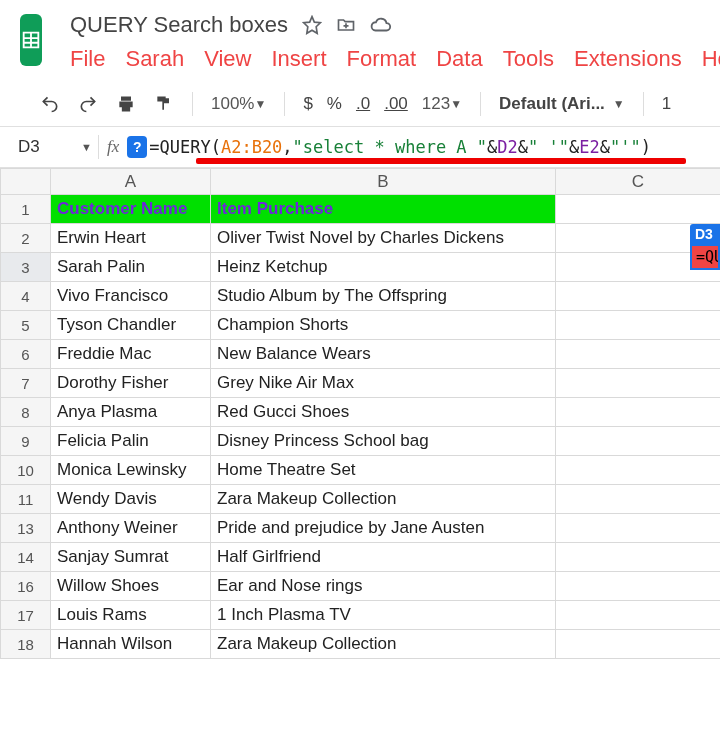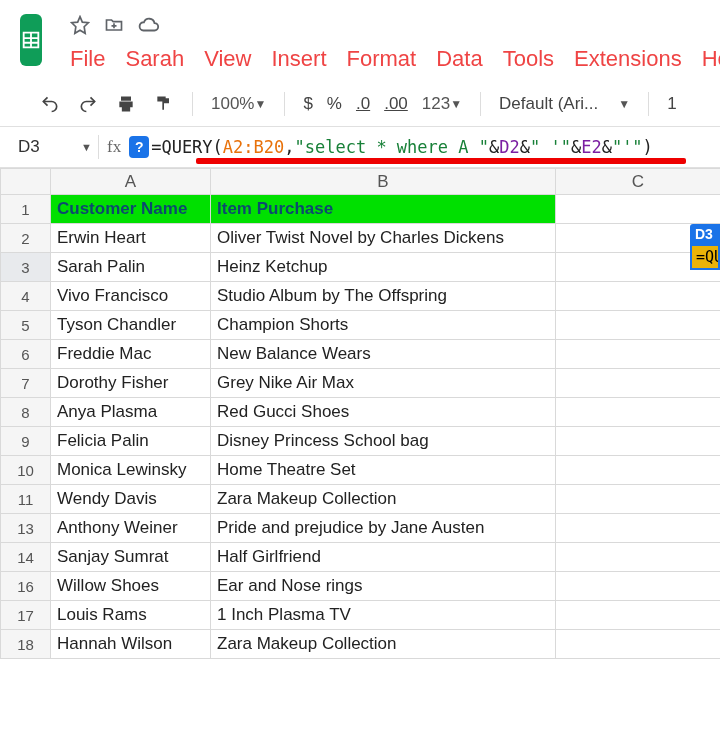--- a/index.html
+++ b/index.html
@@ -57,41 +57,42 @@
     font-size: 17px;
     color: #444;
   }
   .tb-sep {
     width: 1px; height: 24px; background: #ddd;
   }
   .tb-btn { color: #444; display:flex; align-items:center; }
   .tb-group { display:flex; align-items:center; gap:14px; }
   .zoom { display:flex; align-items:center; color:#555;}
   .chev { font-size:12px; color:#555; }
-  .fontbox { display:flex; align-items:center; gap:20px; }
+  .fontbox { display:flex; align-items:center; gap:8px;font-weight:bold; }
   
   .fbar {
     display:flex;
     align-items:center;
     padding: 6px 4px 6px 8px;
     border-top:1px solid #e0e0e0;
     border-bottom:1px solid #e0e0e0;
     position: relative;
   }
   .namebox {
     width: 90px;
     display:flex;
     align-items:center;
     justify-content: space-between;
     font-size:17px;
     color:#333;
     padding: 4px 6px 4px 10px;
   }
   .namebox .chev { font-size:11px; }
   .fx-lbl {
+    font-style: italic;
     font-family: "Times New Roman", serif;
     color:#666;
     font-size:17px;
     margin: 0 8px 0 8px;
   }
   .helpq {
     width:20px;height:22px;background:#1a73e8;color:#fff;
     border-radius:4px;display:flex;align-items:center;justify-content:center;
     font-size:14px;font-weight:bold;margin-right:2px;
   }
@@ -141,60 +142,61 @@
     background:#f5f5f5;
     color:#555;
     text-align:center !important;
     font-size:15px;
     width:50px;
   }
   .corner { background:#f0f0f0; }
   .hdr-row td.data {
     background:#00e000;
     font-weight:bold;
-    color:#0c4a6e;
+    color:#6d28d9;
   }
   .sel-rowhead { background:#e8eaed !important; }
   .colA { width:160px; }
   .colB { width:345px; }
   .colC { width:165px; }
   td.dashcolB {
     border-right:1px dashed #f0a030 !important;
   }
   .sidecell {
     position:absolute;
     right:0; top:56px;
     width:30px;
   }
   .celltag {
     background:#1a73e8; color:#fff;
     font-size:14px; font-weight:bold;
     padding:2px 5px; border-radius:3px 0 0 0;
   }
   .cellinp {
     border:2px solid #1a73e8;
-    background:#eab308;
+    background:#ef4444;
     font-family: Consolas, monospace;
     font-size:15px;
     padding:2px 4px;
     color:#000;
     overflow:hidden;
   }
 </style>
 </head>
 <body>
 
 <div class="titlebar">
   <div class="sheets-logo">
     <svg width="22" height="22" viewBox="0 0 24 24">
         <path d="M3 3h18v18H3V3zm2 2v4h6V5H5zm8 0v4h6V5h-6zM5 11v3h6v-3H5zm8 0v3h6v-3h-6zM5 16v3h6v-3H5zm8 0v3h6v-3h-6z"></path>
       </svg>
   </div>
   <div class="title-area">
     <div class="title-row">
+      <span class="doc-title">QUERY Search boxes</span>
       <span class="title-icon">
         <svg width="20" height="20" viewBox="0 0 24 24" fill="none" stroke="#5f6368" stroke-width="2">
             <path d="M12 2l2.8 6.6L22 9.3l-5 4.8L18.2 22 12 18.3 5.8 22 7 14.1 2 9.3l7.2-0.7z"></path>
           </svg>
       </span>
       <span class="title-icon">
         <svg width="20" height="20" viewBox="0 0 24 24" fill="none" stroke="#5f6368" stroke-width="2">
             <path d="M3 6h6l2 2h10v10H3z"></path>
             <path d="M12 10v6M9 13h6"></path>
           </svg>

